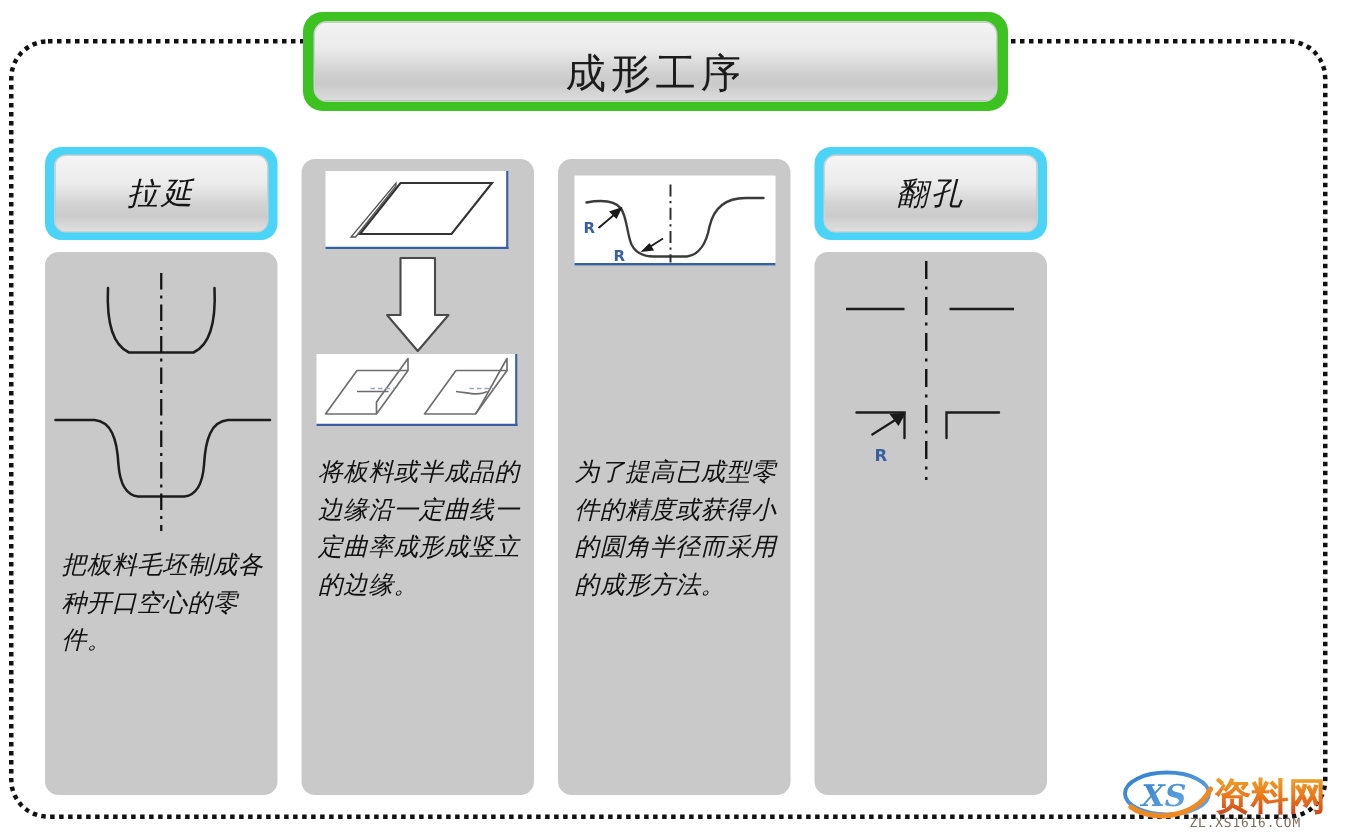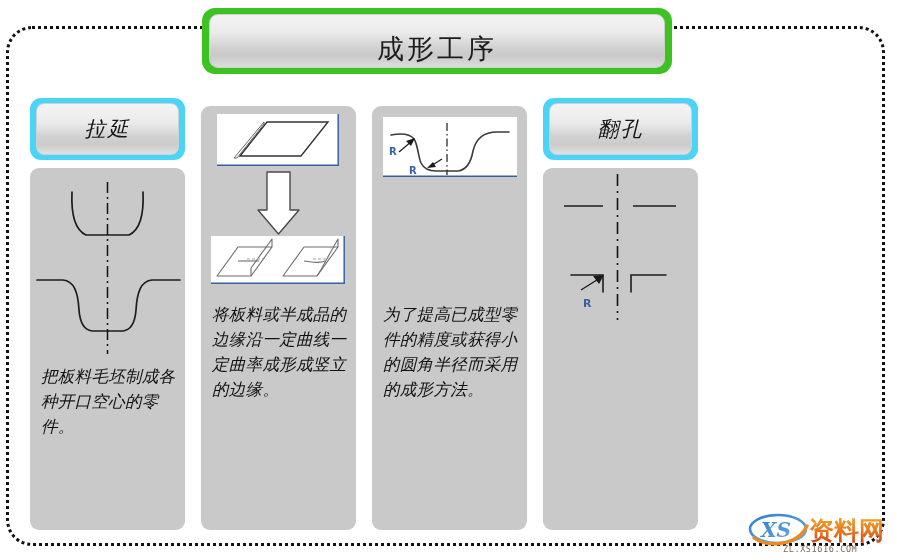--- a/index.html
+++ b/index.html
@@ -140,21 +140,21 @@
   
   #watermark {
     position: absolute;
     left: 745px;
     top: 508px;
     width: 150px;
     height: 50px;
   }
   #wm-sub {
     position: absolute;
-    left: 38px;
+    left: 48px;
     top: 36px;
     font-size: 8.5px;
     color: #7a6a5a;
     letter-spacing: 0.6px;
     font-family: "DejaVu Sans Mono", "Liberation Mono", monospace;
     white-space: nowrap;
   }
 </style>
 </head>
 <body>

